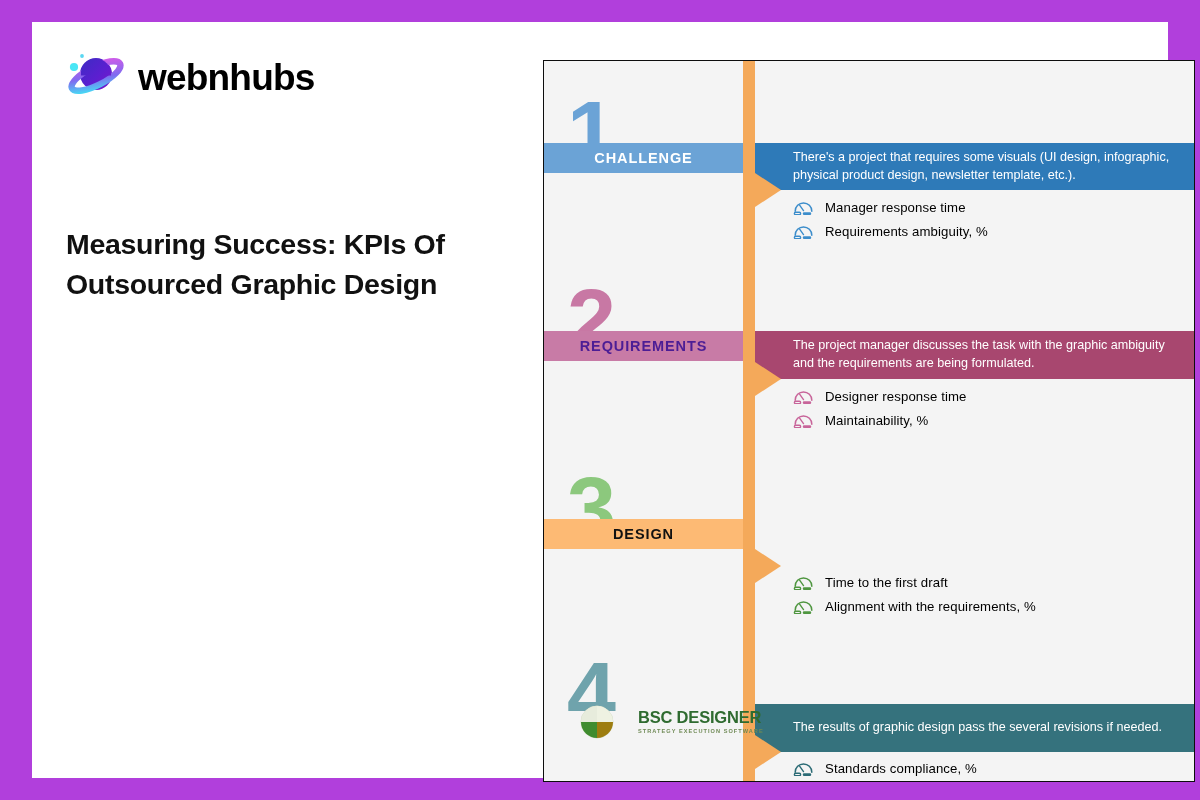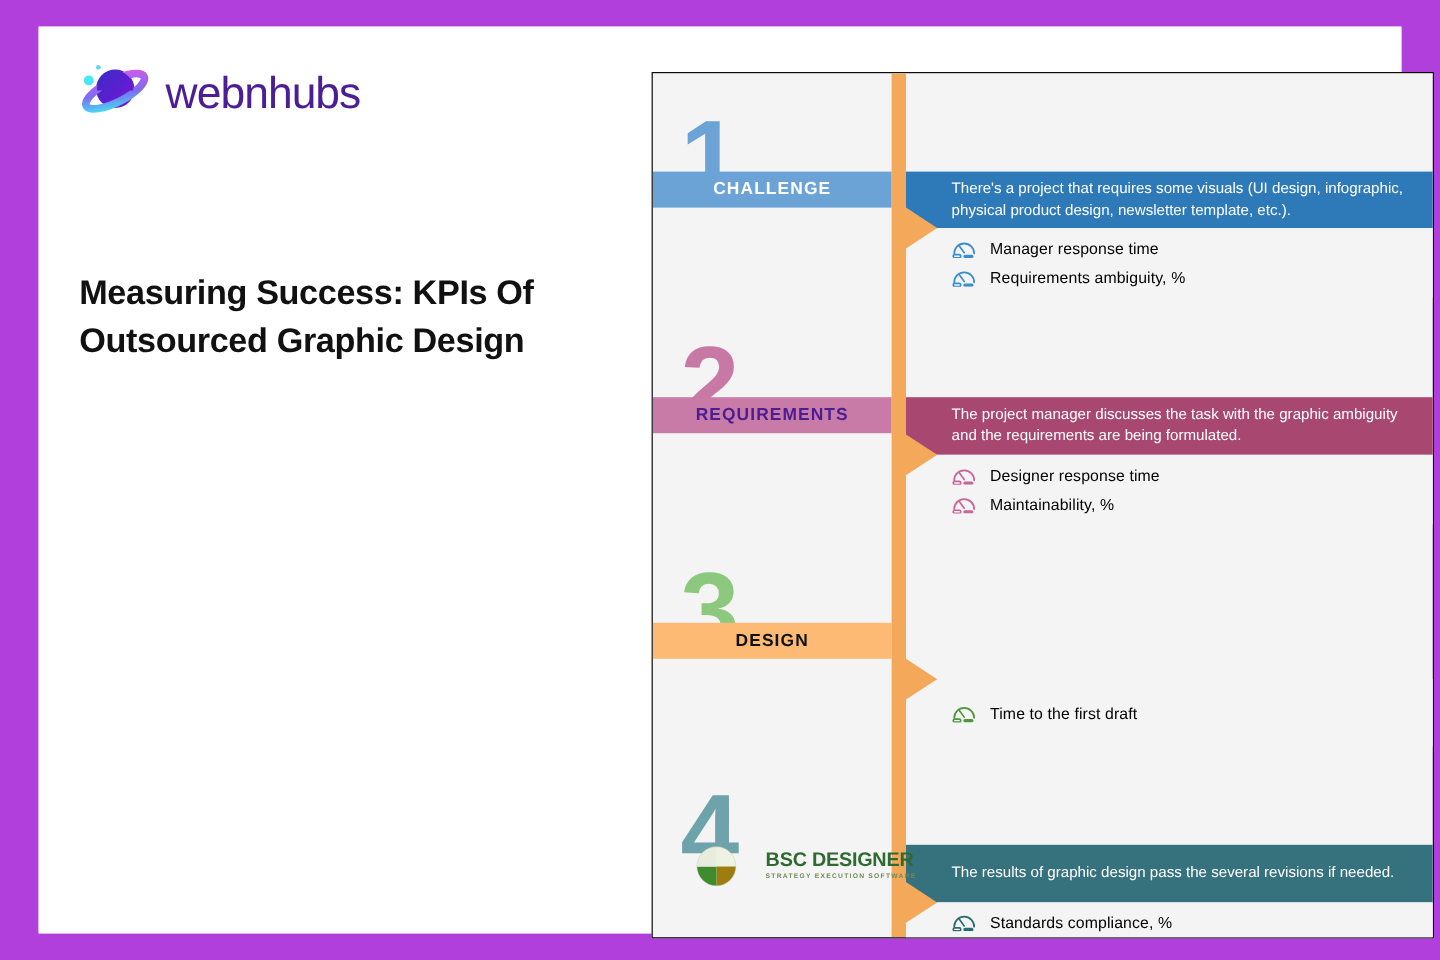--- a/index.html
+++ b/index.html
@@ -16,21 +16,21 @@
     width: 1136px; height: 756px;
     background: #ffffff;
   }
 
   
   .left-col { position: absolute; left: 30px; top: 20px; width: 440px; }
 
   .brand { display: flex; align-items: center; gap: 14px; height: 70px; }
   .brand-mark { width: 62px; height: 62px; position: relative; flex: 0 0 62px; }
   .brand-name {
-    font-size: 37px; font-weight: 400; color: #4c1d95;
+    font-size: 37px; font-weight: 700; color: #000000;
     letter-spacing: -0.8px; line-height: 1;
   }
 
   .headline {
     margin-top: 112px; margin-left: 4px;
     font-size: 28.5px; font-weight: 700; color: #111111;
     line-height: 1.41; letter-spacing: -0.3px;
   }
 
   
@@ -230,20 +230,29 @@
             <div class="kpi-band" style="top: 129px; height: 56px;">
               <div class="kpi-row">
                 <span class="gauge"><svg viewBox="0 0 21 16" width="21" height="16" aria-hidden="true">
                     <path d="M2.2 12.2 A8.3 8.3 0 0 1 18.8 12.2" fill="none" stroke="#4f9640" stroke-width="1.5" stroke-linecap="round"></path>
                     <line x1="10.5" y1="11.6" x2="6.6" y2="6.2" stroke="#4f9640" stroke-width="1.4" stroke-linecap="round"></line>
                     <rect x="1.4" y="13.2" width="6.2" height="2.6" rx="1.2" fill="none" stroke="#4f9640" stroke-width="1.4"></rect>
                     <rect x="9.8" y="13.2" width="8.4" height="2.8" rx="1.3" fill="#4f9640"></rect>
                   </svg></span>
                 <span class="label">Time to the first draft</span>
               </div>
+              <div class="kpi-row">
+                <span class="gauge"><svg viewBox="0 0 21 16" width="21" height="16" aria-hidden="true">
+                    <path d="M2.2 12.2 A8.3 8.3 0 0 1 18.8 12.2" fill="none" stroke="#4f9640" stroke-width="1.5" stroke-linecap="round"></path>
+                    <line x1="10.5" y1="11.6" x2="6.6" y2="6.2" stroke="#4f9640" stroke-width="1.4" stroke-linecap="round"></line>
+                    <rect x="1.4" y="13.2" width="6.2" height="2.6" rx="1.2" fill="none" stroke="#4f9640" stroke-width="1.4"></rect>
+                    <rect x="9.8" y="13.2" width="8.4" height="2.8" rx="1.3" fill="#4f9640"></rect>
+                  </svg></span>
+                <span class="label">Alignment with the requirements, %</span>
+              </div>
             </div>
           </div>
         </div>
         <div class="step" style="position: absolute; left: 0px; top: 561px; width: 100%; height: 186px;">
           <div class="left-lane" style="height: 112px;">
             <div class="big-num" style="color: rgb(111, 163, 172); bottom: 6px;">4</div>
           </div>
           <div class="right-lane">
             <div class="desc-band" style="background: rgb(53, 114, 125); top: 82px; height: 48px;">
               <p>The results of graphic design pass the several revisions if needed.</p>

